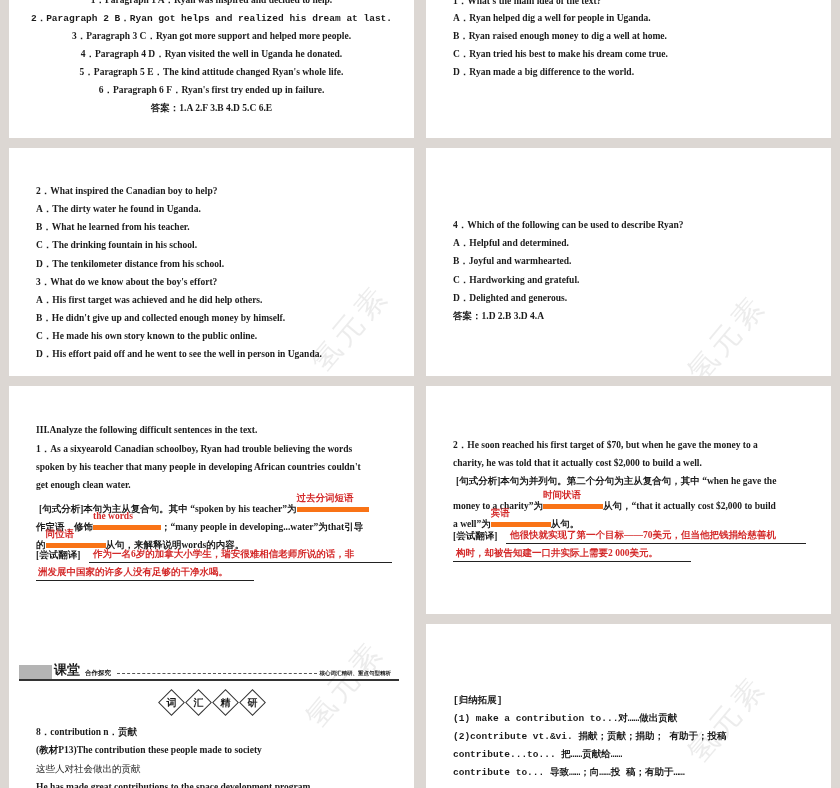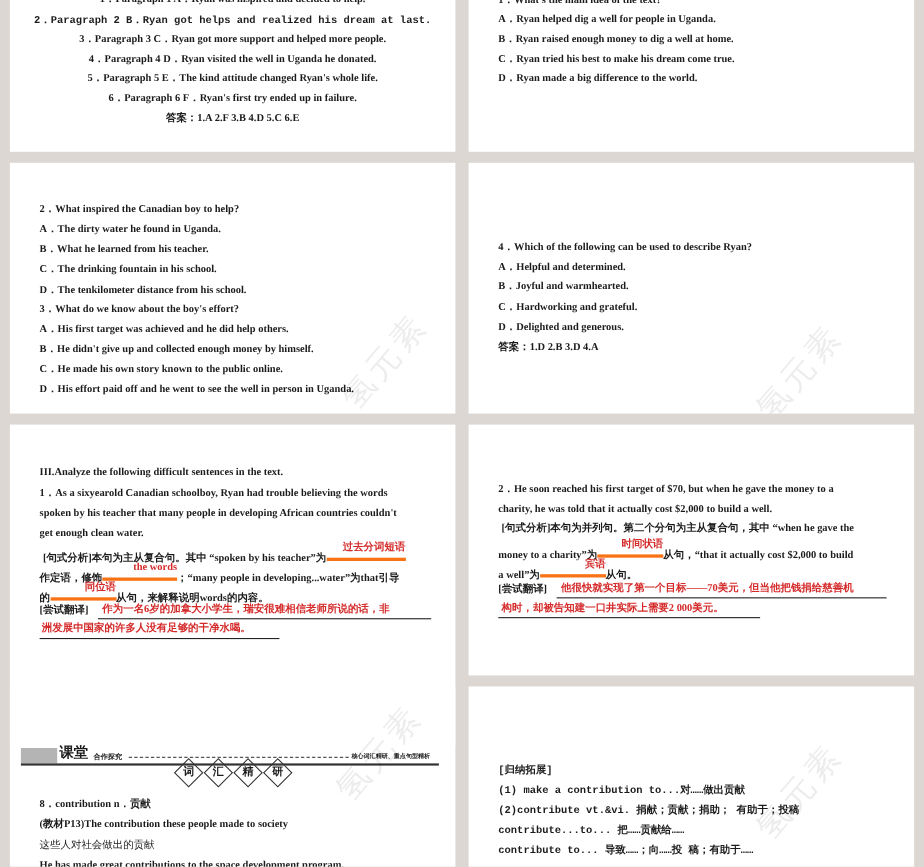--- a/index.html
+++ b/index.html
@@ -9,26 +9,26 @@
   .s2{left:426px;top:-20px;width:405px;height:158px;}
   .s3{left:9px;top:148px;width:405px;height:228px;}
   .s4{left:426px;top:148px;width:405px;height:228px;}
   .s5{left:9px;top:386px;width:405px;height:292px;}
   .s6{left:426px;top:386px;width:405px;height:228px;}
   .s7{left:9px;top:624px;width:405px;height:180px;}
   .s8{left:426px;top:624px;width:405px;height:180px;}
   .ln{position:absolute;font-size:9.5px;font-weight:bold;white-space:nowrap;line-height:13px;}
   .center{text-align:center;left:0;right:0;}
   .red{color:#d42a2a;font-weight:bold;}
-  .blank{display:inline-block;border-bottom:3px solid #f97316;position:relative;height:11px;vertical-align:baseline;text-align:right;}
+  .blank{display:inline-block;border-bottom:5px solid #f97316;position:relative;height:11px;vertical-align:baseline;text-align:left;}
   .blank .red{position:absolute;left:0;right:0;top:-4px;font-size:9.5px;}
   .tline{position:absolute;border-bottom:1px solid #222;}
   .wm{position:absolute;font-family:"DejaVu Sans",sans-serif;font-size:30px;color:#000;opacity:0.07;transform:rotate(-50deg);letter-spacing:4px;}
   .sans{font-family:Liberation Mono, monospace;}
-  .hdrbar{position:absolute;left:10px;top:56px;width:382px;height:16px;}
+  .hdrbar{position:absolute;left:10px;top:41px;width:382px;height:16px;}
   .hdrblock{position:absolute;left:0;top:0;width:33px;height:14px;background:#b4b4b4;}
   .hdrline{position:absolute;left:0;top:14px;width:380px;height:2px;background:#333;}
   .diamond{display:inline-block;width:17px;height:17px;border:1.5px solid #333;transform:rotate(45deg);margin:0 2px;position:relative;}
   .diamond span{display:block;transform:rotate(-45deg);font-size:10px;font-weight:bold;text-align:center;line-height:17px;font-family:"DejaVu Sans",sans-serif;}
 </style>
 </head>
 <body>
 
 <div class="slide s1">
   <div class="ln center" style="top:14px;">1．Paragraph 1     A．Ryan was inspired and decided to help.</div>

